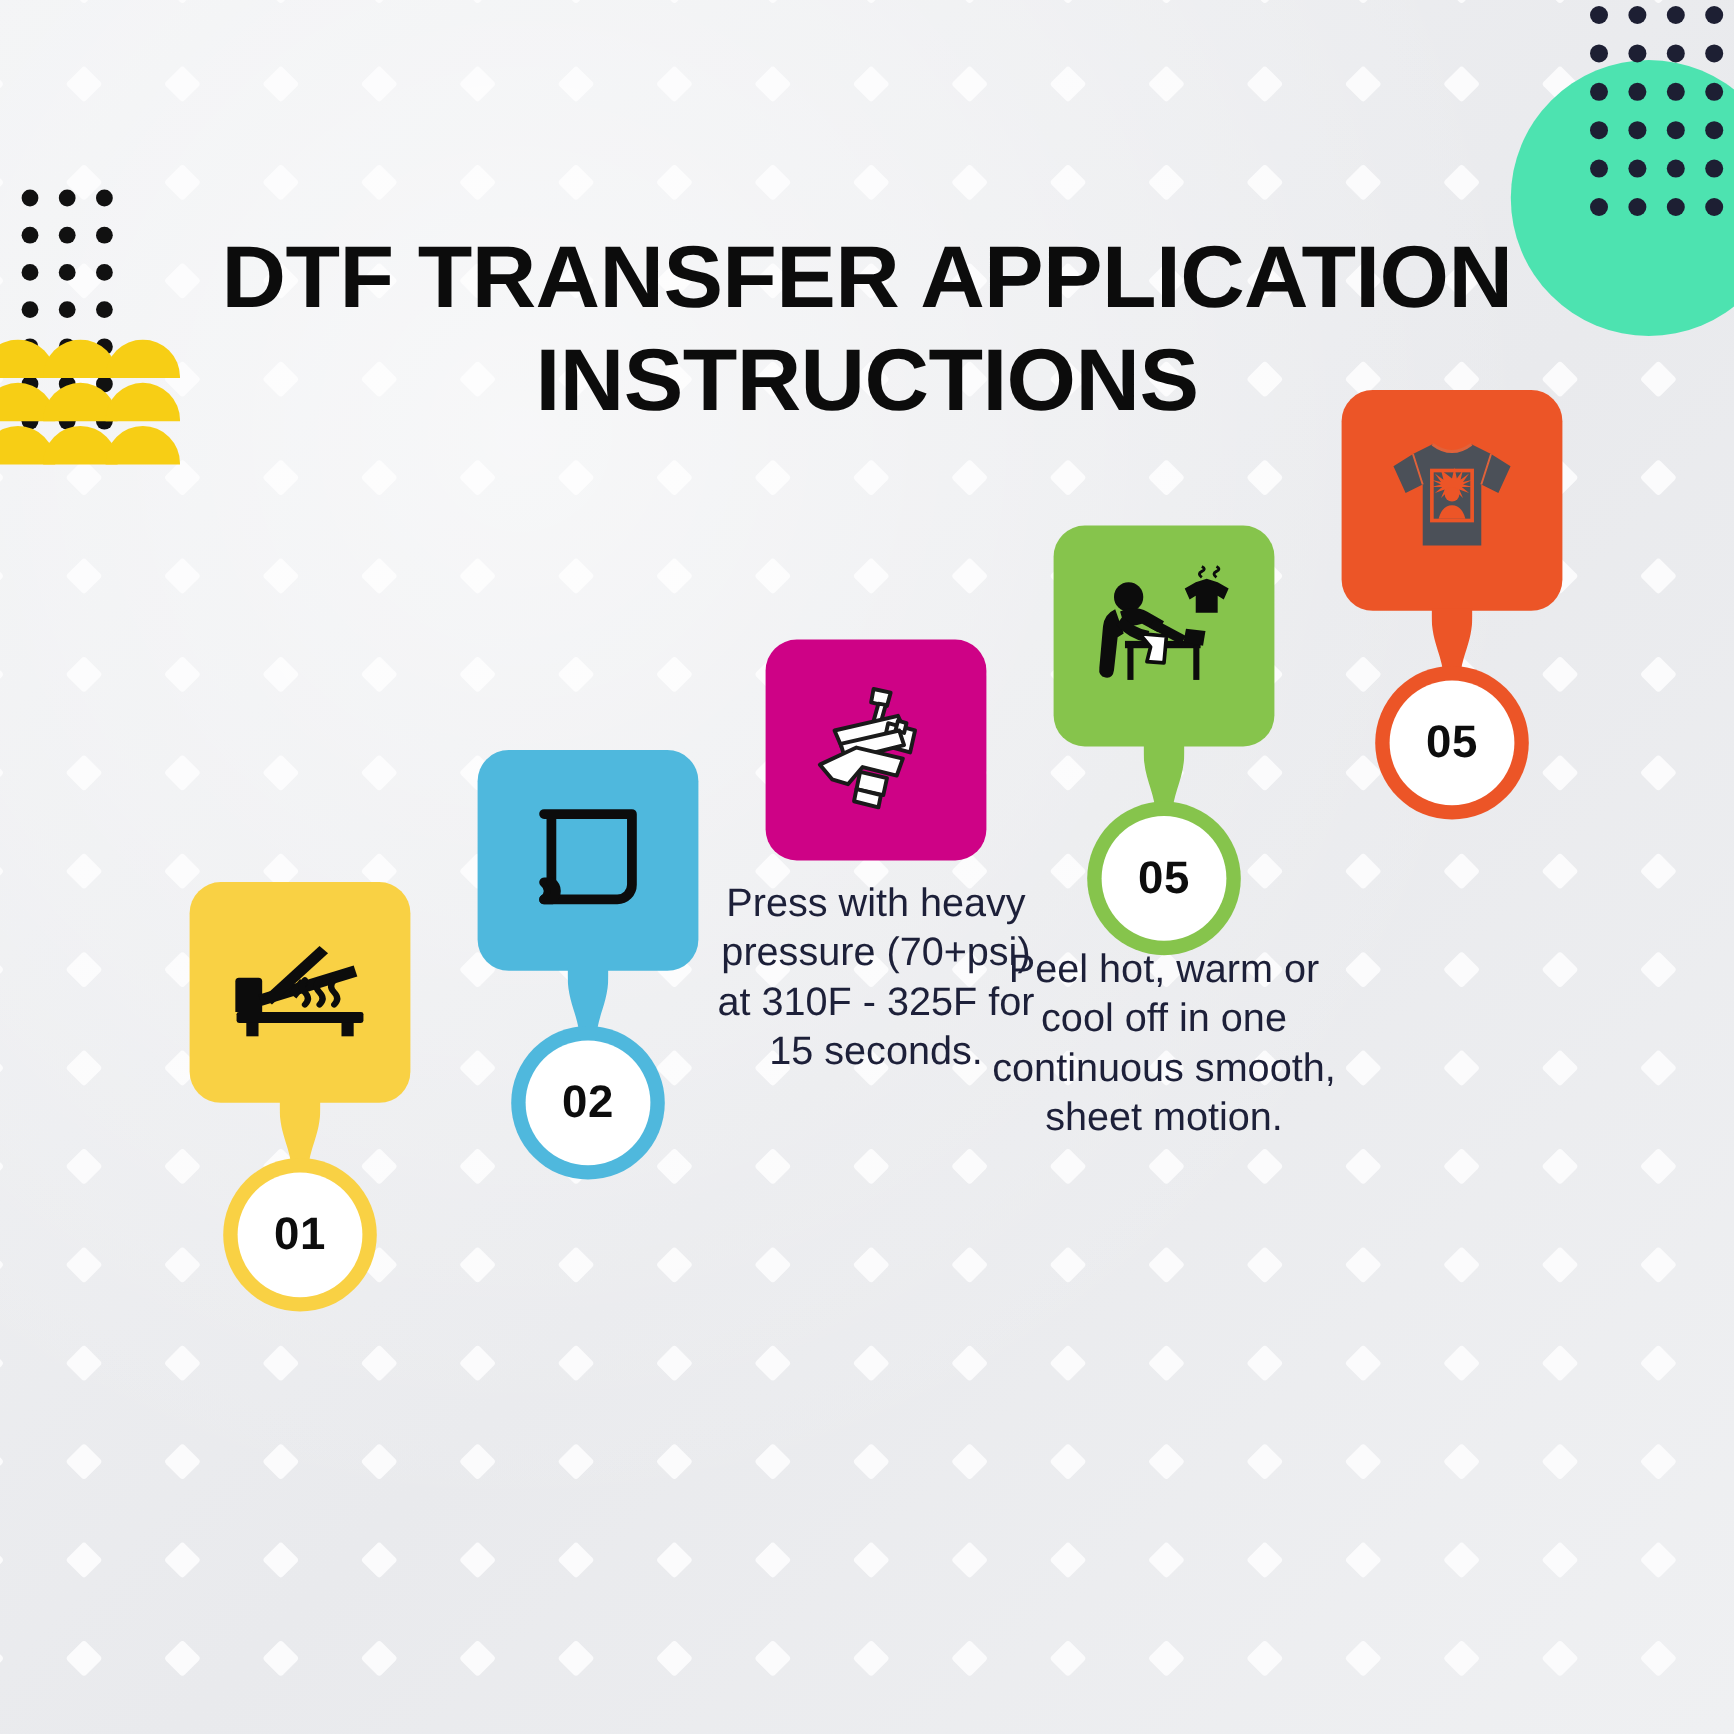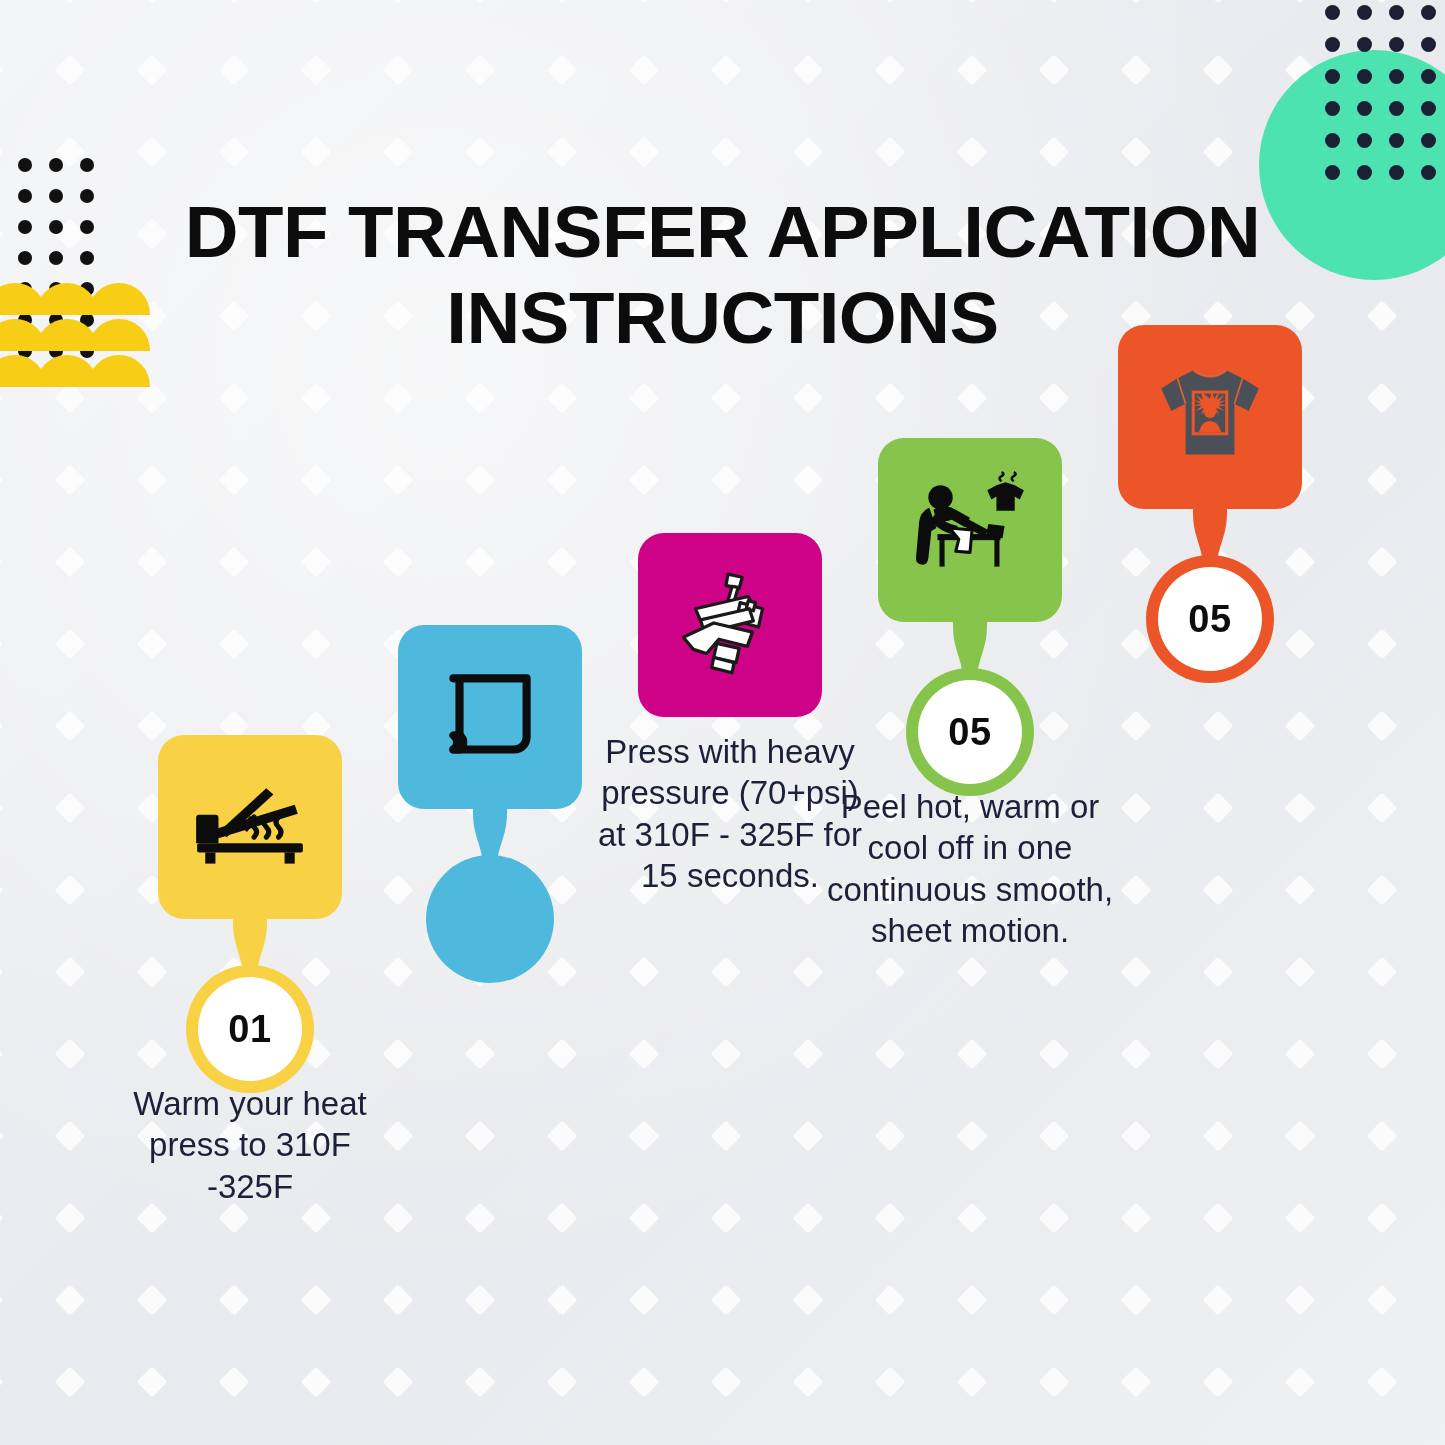--- a/index.html
+++ b/index.html
@@ -536,38 +536,40 @@
          <div class="neck">
            <svg width="34" height="88" viewBox="0 0 34 88">
              <path d="M0 0 H34 V6 C34 30 24 40 24 60 H10 C10 40 0 30 0 6 Z" fill="#F9D144"></path>
            </svg>
          </div>
          <div style="position:absolute;left:50%;top:46px;transform:translateX(-50%);width:128px;height:128px;border-radius:50%;background:#F9D144"></div>
          <div class="bubble" style="top:58px">
            <span class="num">01</span>
          </div>
        </div>
-       <div class="caption">Warm your heat press to 310F -325F</div>
     </div>
     <div class="step" style="left: 340px; top: 625px;">
       <div class="card" style="background:#4FB8DD">
          <svg class="glyph" viewBox="0 0 120 120">
         <g fill="none" stroke="#0c0c0c" stroke-width="8" stroke-linejoin="round" stroke-linecap="round">
           <path d="M24 22 H96 V80 a12 12 0 0 1 -12 12 H24 a10 9 0 0 0 0 -14 H30 V22"></path>
           <path d="M24 92 H30 a10 9 0 0 0 0 -14"></path>
         </g>
       </svg>
        </div>
        <div class="neck-wrap">
          <div class="neck">
            <svg width="34" height="88" viewBox="0 0 34 88">
              <path d="M0 0 H34 V6 C34 30 24 40 24 60 H10 C10 40 0 30 0 6 Z" fill="#4FB8DD"></path>
            </svg>
          </div>
          <div style="position:absolute;left:50%;top:46px;transform:translateX(-50%);width:128px;height:128px;border-radius:50%;background:#4FB8DD"></div>
+         <div class="bubble" style="top:58px">
+           <span class="num">02</span>
+         </div>
        </div>
     </div>
     <div class="step" style="left: 580px; top: 533px;">
       <div class="card" style="background:#CE0286">
          <svg class="glyph" viewBox="0 0 120 120">
         <g fill="#ffffff" stroke="#1a1a1a" stroke-width="3.2" stroke-linejoin="round">
           <path d="M58 10 l14 3 l-3 11 l-13 -3 z"></path>
           <path d="M62 22 l6 1 l-9 32 l-6 -1 z"></path>
           <path d="M26 44 L78 32 l6 13 L32 58 z"></path>
           <path d="M70 38 l22 6 l-4 18 l-22 -6 z"></path>

